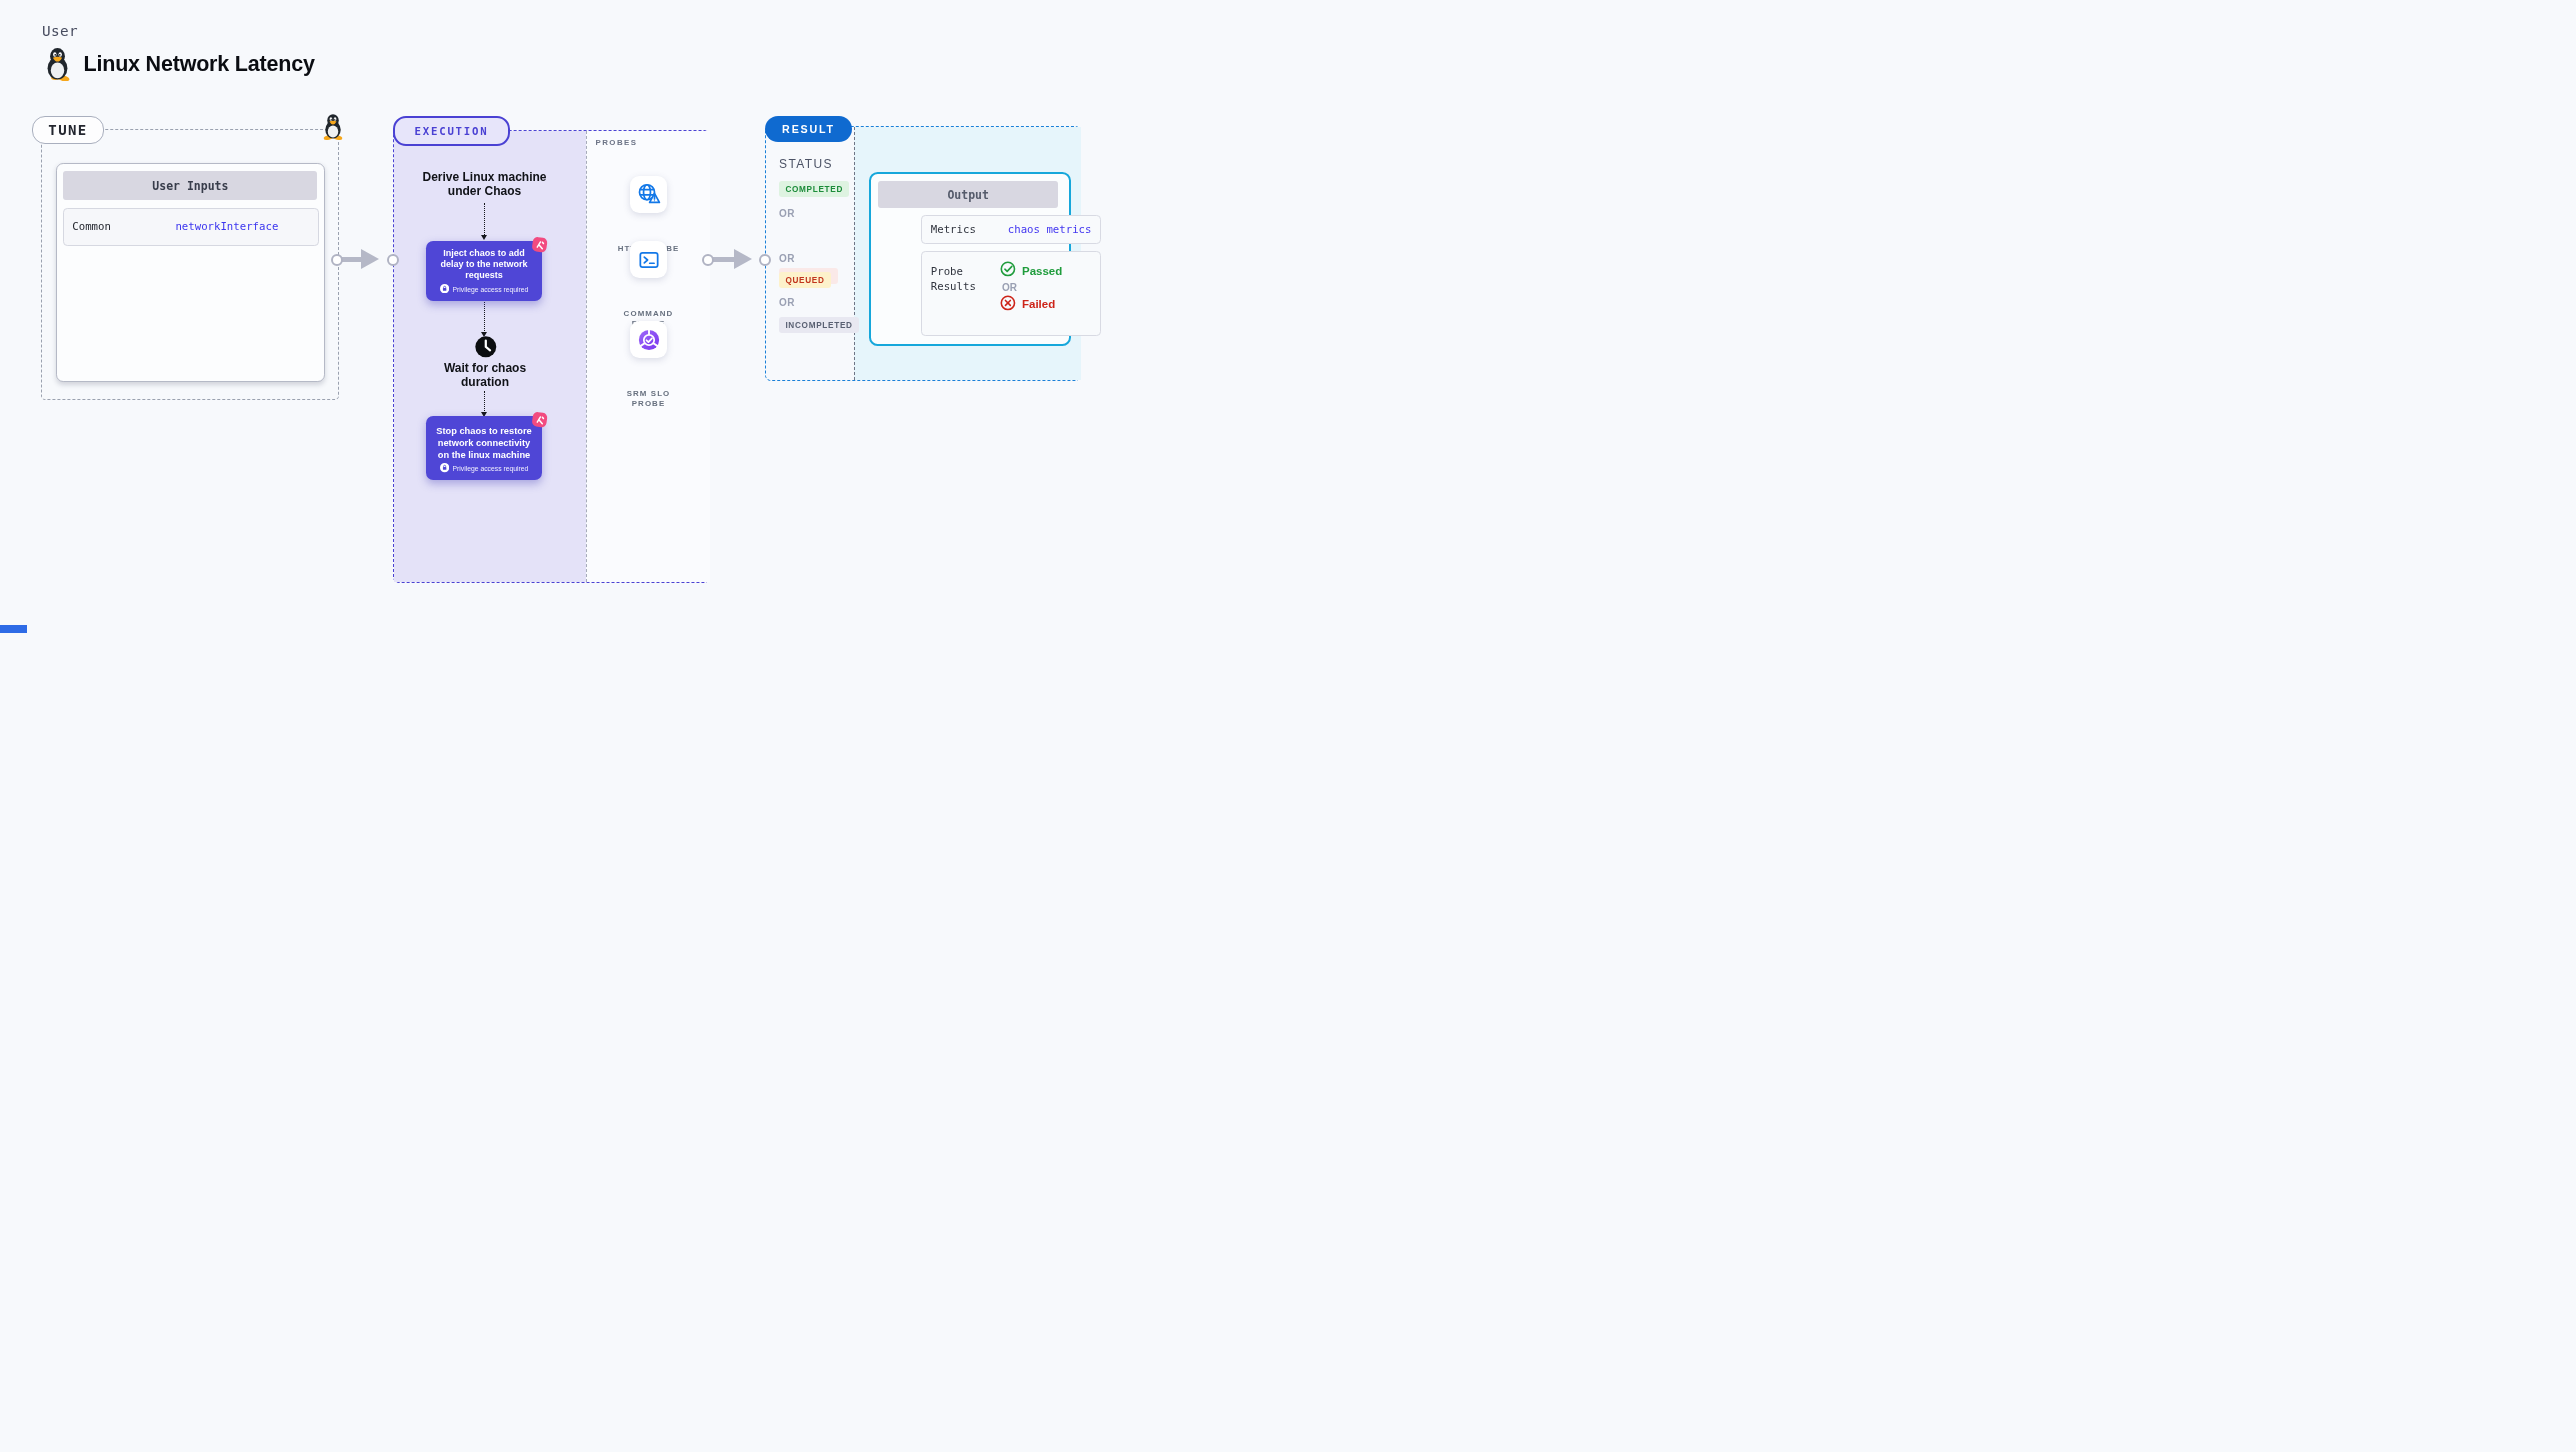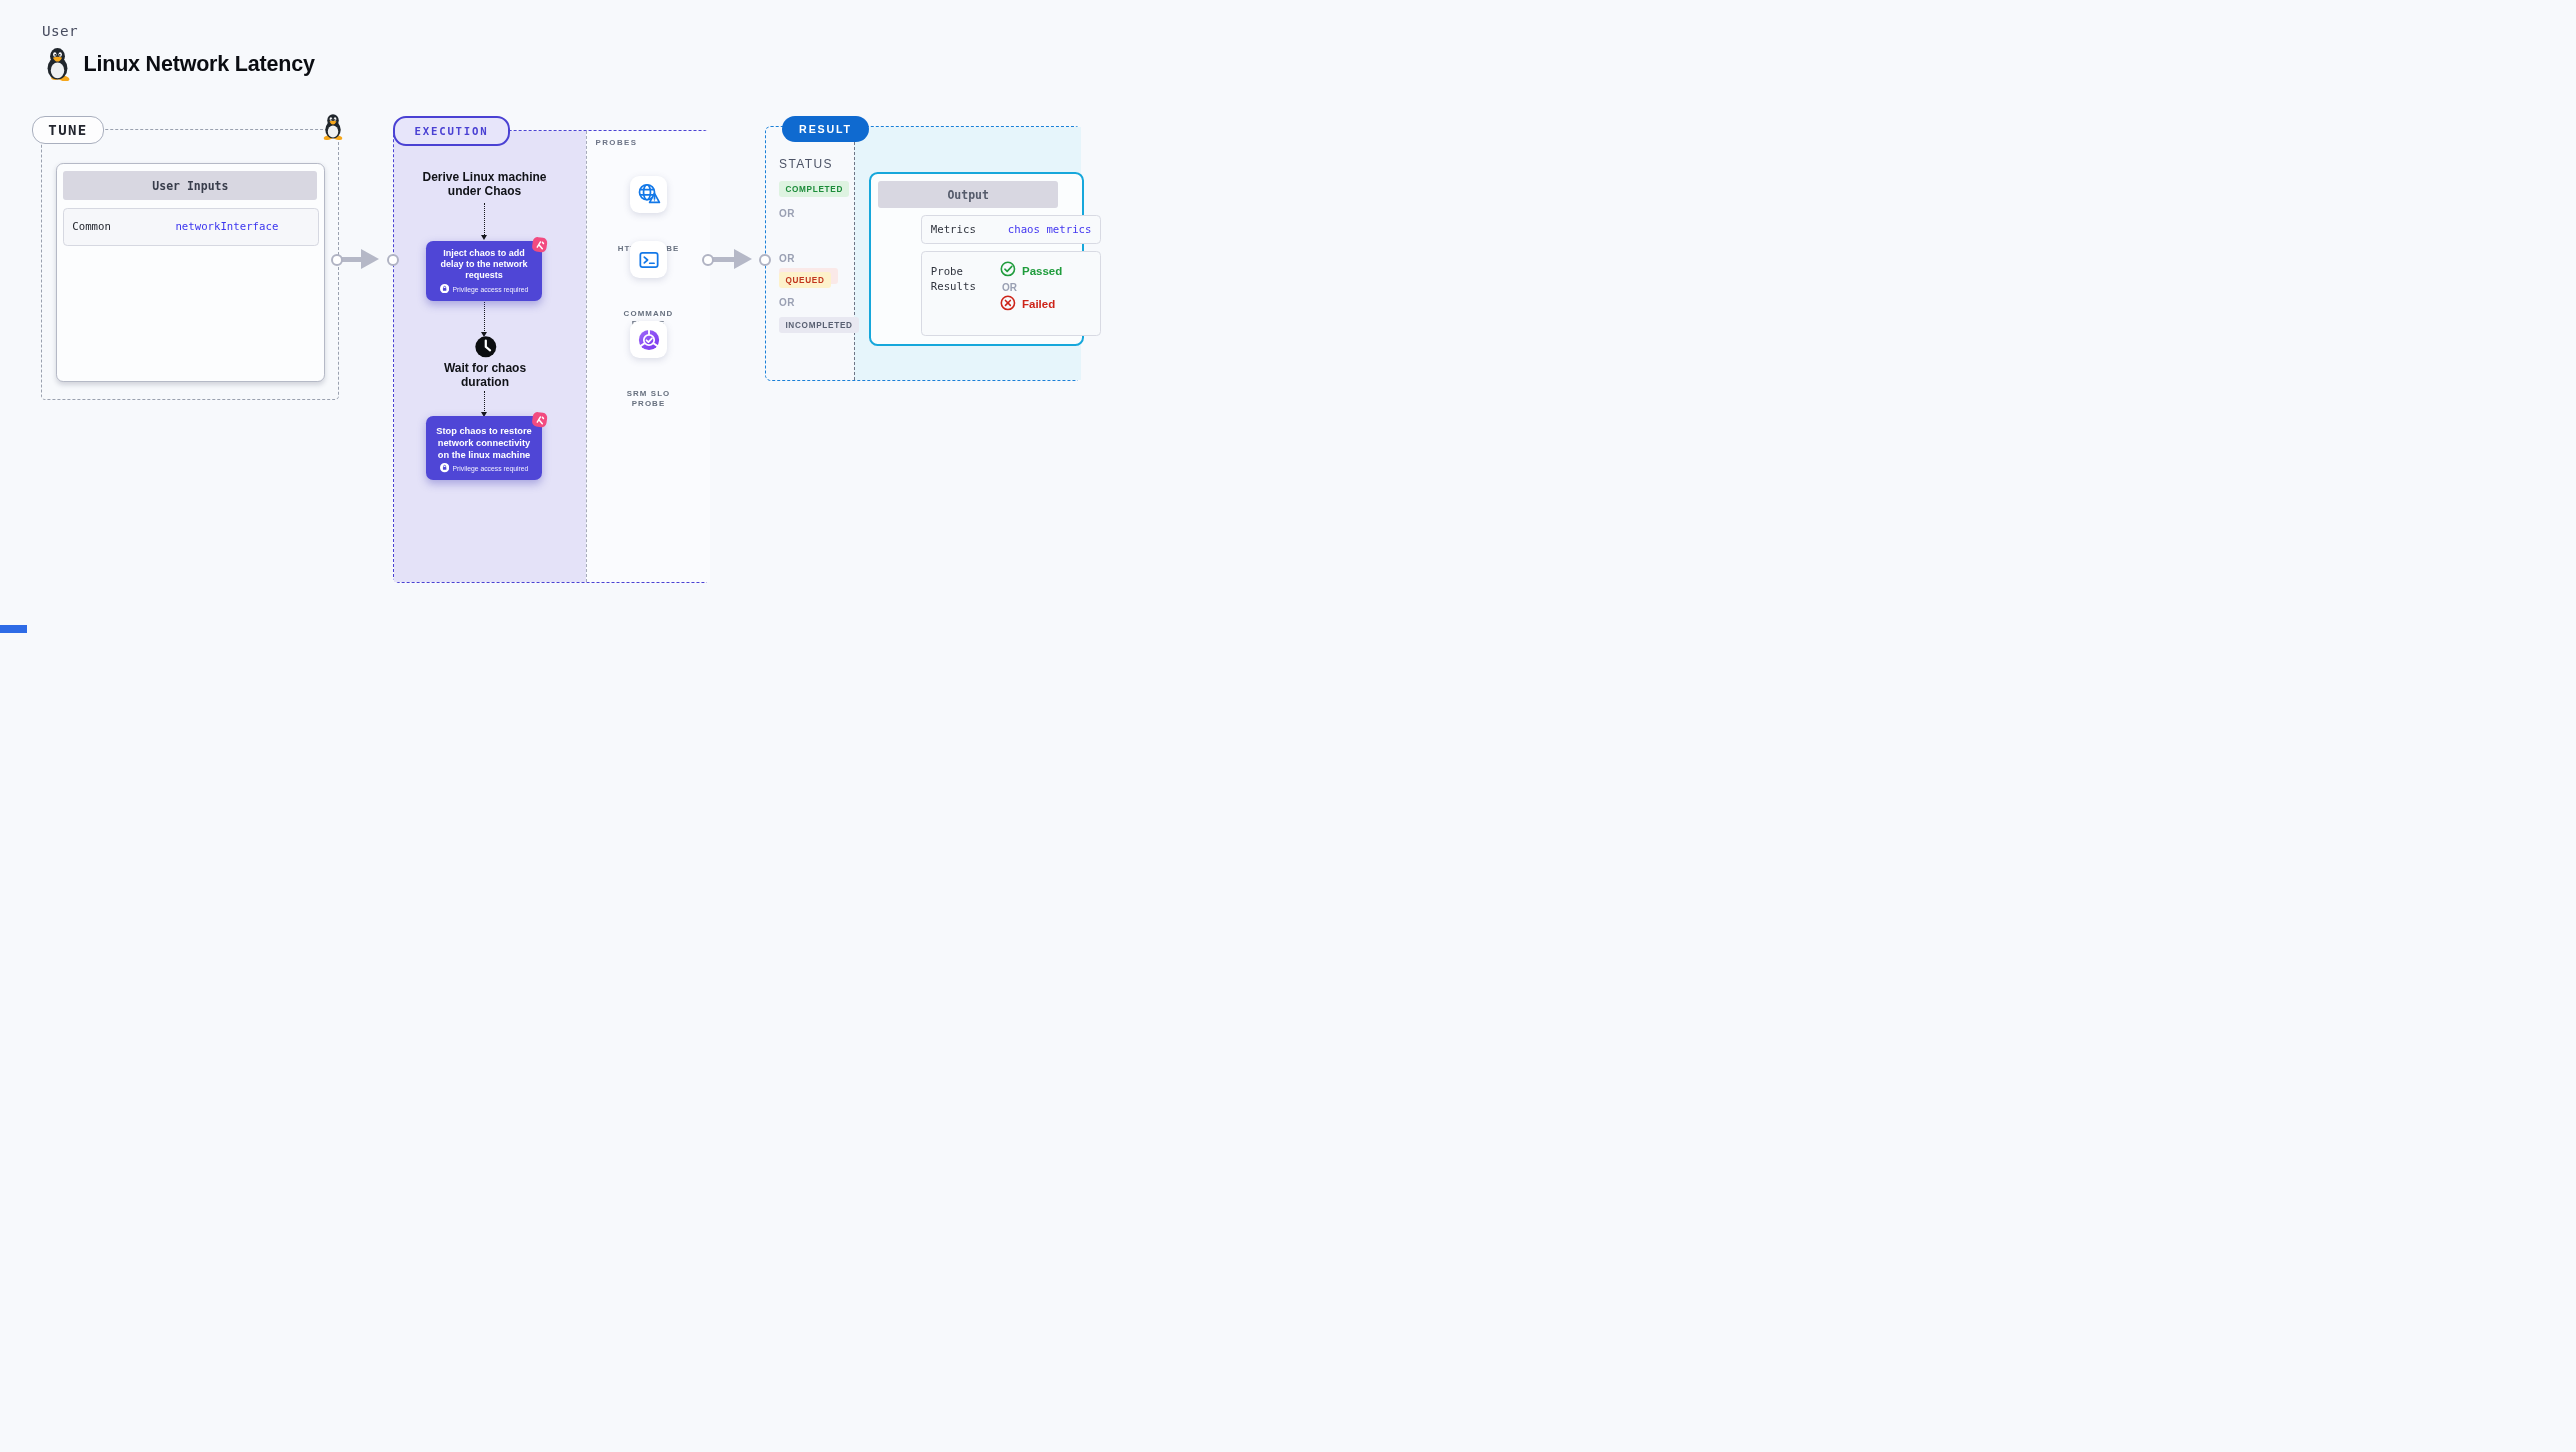--- a/index.html
+++ b/index.html
@@ -13,21 +13,21 @@
   .title-row{left:43px;top:47px;display:flex;align-items:center;gap:11.5px;}
   .title{font-size:21.5px;font-weight:bold;color:#0b0d12;letter-spacing:-0.2px;}
 
   
   .pill{position:absolute;z-index:5;display:flex;align-items:center;justify-content:center;
         border-radius:13px;font-weight:bold;}
   .pill-tune{left:32px;top:116px;width:70px;height:26px;background:#fdfdfe;border:1.4px solid #a9afbe;
         color:#23262f;font-size:14px;letter-spacing:1.4px;}
   .pill-exec{left:393px;top:116px;width:113px;height:26px;background:#e7e5fa;border:2.1px solid #4a41d3;
         color:#4a41d3;font-size:10.7px;letter-spacing:1.8px;}
-  .pill-result{left:782px;top:116px;width:87px;height:26px;background:#0f6ad0;border:none;
+  .pill-result{left:765px;top:116px;width:87px;height:26px;background:#0f6ad0;border:none;
         color:#ffffff;font-size:10.7px;letter-spacing:1.8px;}
 
   
   .tune-box{left:41px;top:129px;width:296px;height:269px;border:1.4px dashed #9aa1af;border-radius:4.3px;}
   .exec-box{left:393px;top:130px;width:315px;height:451px;border:1.4px dashed #4a41d3;border-radius:5.7px;}
   .exec-fill{left:0;top:0;width:192px;height:100%;background:#e4e2f8;}
   .probes-area{left:192px;top:0;width:123px;height:100%;background:#fafbfe;
         border-left:1.4px dashed #a6abb9;}
   .result-box{left:765px;top:126px;width:314px;height:253px;border:1.4px dashed #1a80d8;border-radius:5.7px;}
   .result-cyan{left:88px;top:0;width:226px;height:100%;background:#e6f5fb;
@@ -81,21 +81,21 @@
   .badge{position:absolute;left:779px;border-radius:2.9px;font-size:8.2px;font-weight:bold;
         letter-spacing:0.7px;padding:3.6px 6.4px;}
   .b-completed{background:#def3e1;color:#1c8c3a;}
   .b-errored{background:#fae9e8;color:#c52420;}
   .b-queued{background:#fdf2cb;color:#c1351d;}
   .b-incompleted{background:#e8e8f1;color:#5a6173;}
   .or{position:absolute;color:#9aa0b3;font-size:10px;font-weight:bold;letter-spacing:0.4px;}
 
   
   .out-card{left:869px;top:172px;width:198px;height:170px;background:#fbfdfe;border:2.1px solid #16a7db;
-        border-radius:8.6px;z-index:2;padding-left:13px;}
+        border-radius:8.6px;z-index:2;}
   .out-header{position:absolute;left:7.2px;top:7.2px;width:180px;height:27px;background:#d8d7e1;border-radius:2.9px;
         display:flex;align-items:center;justify-content:center;font-size:11.5px;color:#555b6b;font-weight:bold;}
   .out-row{position:absolute;left:7.2px;width:180px;background:#f8fafc;border:1.1px solid #d8dae3;
         border-radius:4.3px;box-sizing:border-box;margin-left:43px;}
   .metrics-row{top:41px;height:29px;display:flex;align-items:center;}
   .metrics-label{font-size:10.7px;color:#30343e;padding-left:8.6px;width:77px;}
   .metrics-value{font-size:10.7px;color:#4236f0;}
   .pr-row{top:77px;height:85px;display:flex;}
   .pr-label{font-size:10.7px;color:#30343e;padding:11.5px 0 0 8.6px;width:69px;line-height:15px;}
   .pr-col{display:flex;flex-direction:column;padding-top:9.3px;gap:2px;}

